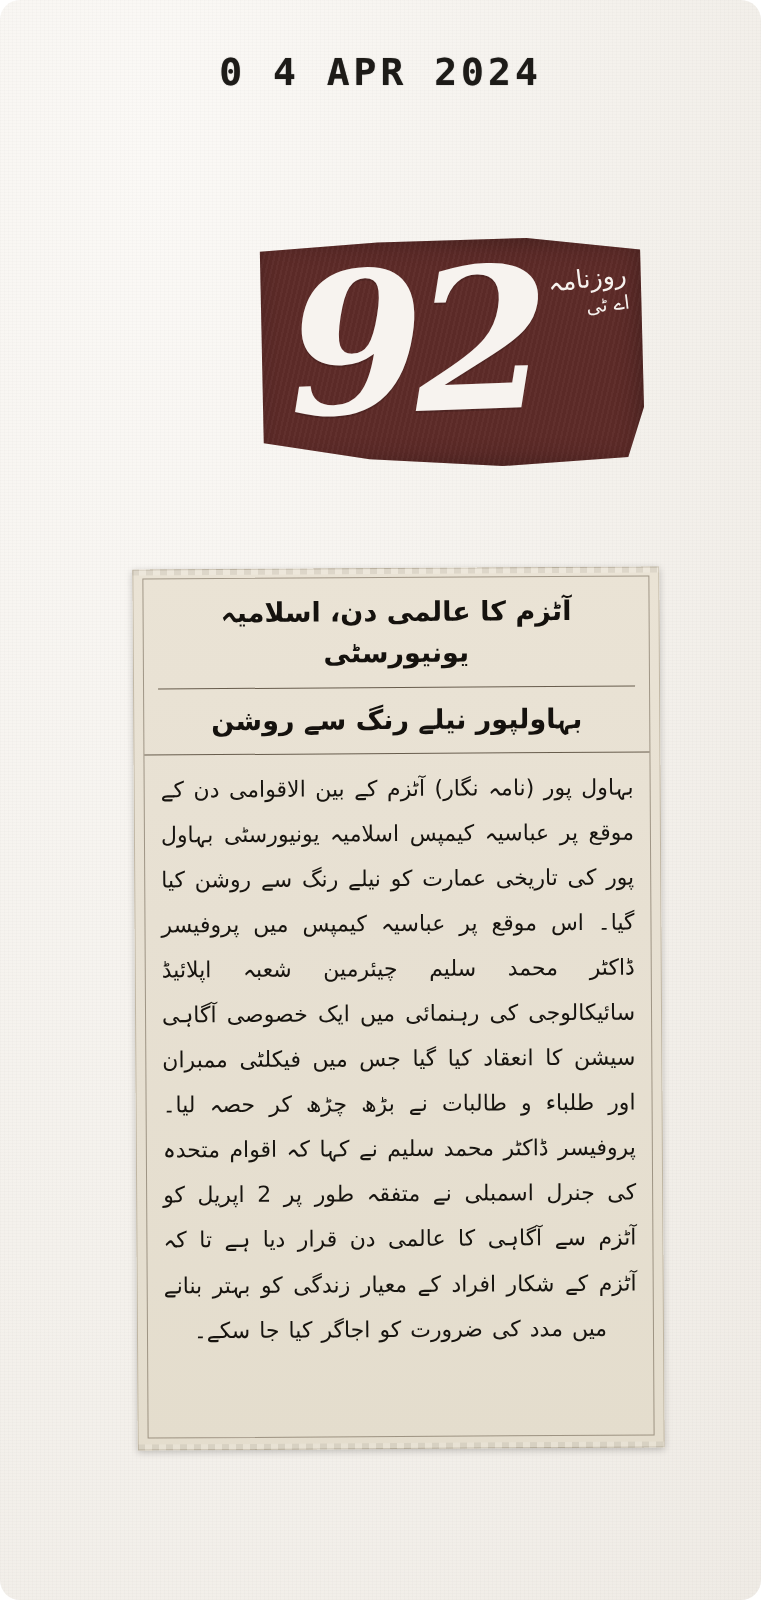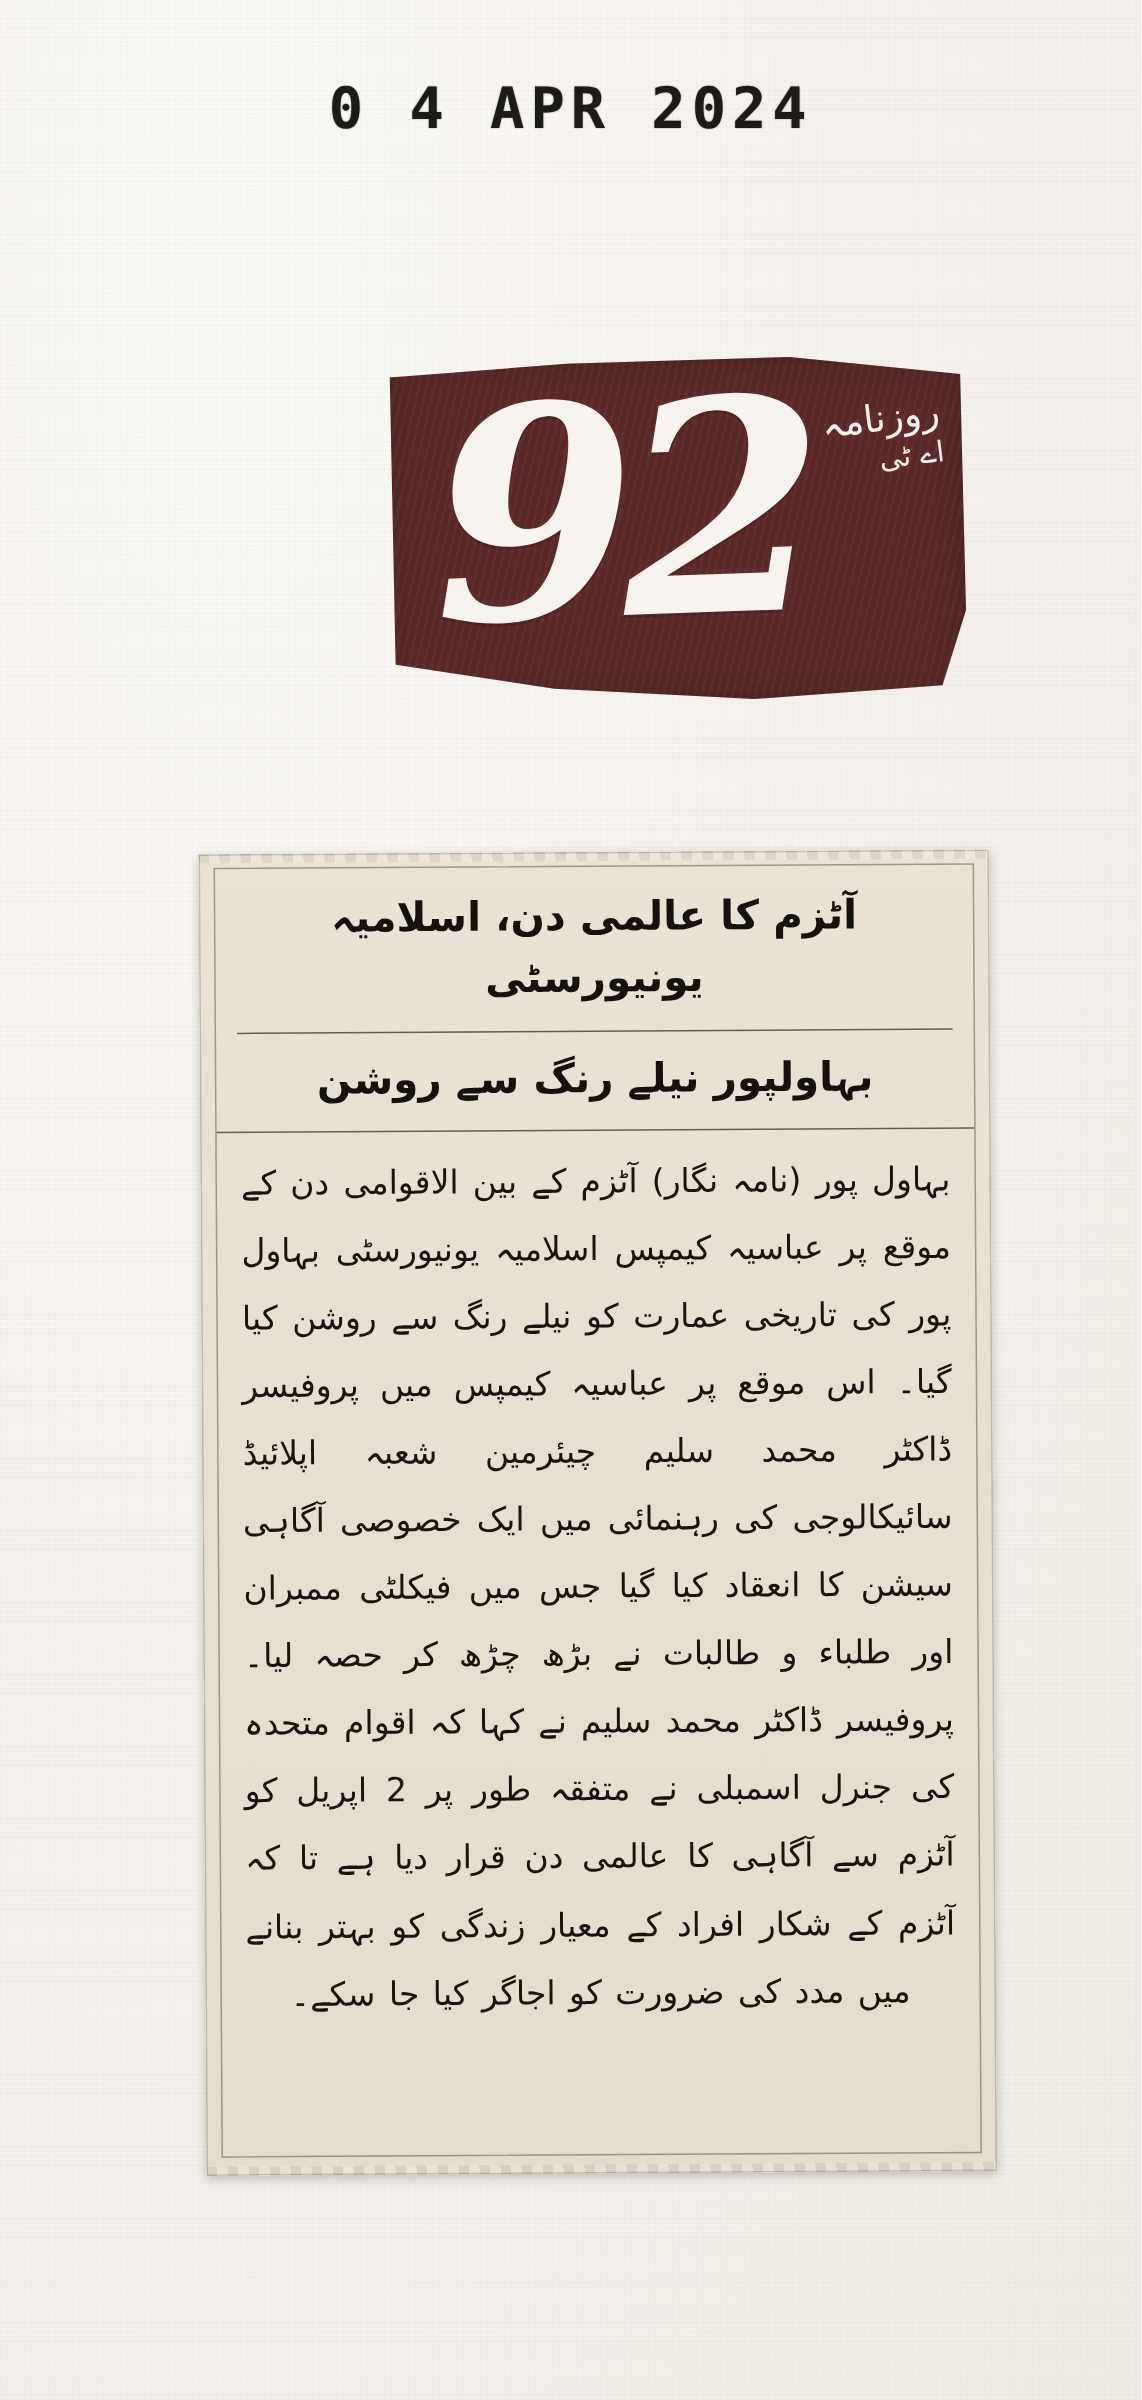--- a/index.html
+++ b/index.html
@@ -11,20 +11,21 @@
     font-family: "Liberation Sans", sans-serif;
   }
   .page {
     position: relative;
     width: 761px;
     height: 1600px;
     margin: 0 auto;
     background:
       radial-gradient(ellipse at 20% 10%, #fbf9f6 0%, #f4f1ec 55%, #efebe5 100%);
     overflow: hidden;
+    border-radius: 20px;
   }
   
   .paper-grain {
     position: absolute;
     inset: 0;
     background-image:
       repeating-linear-gradient(0deg, rgba(0,0,0,0.012) 0px, rgba(0,0,0,0.012) 1px, rgba(255,255,255,0) 1px, rgba(255,255,255,0) 3px),
       repeating-linear-gradient(90deg, rgba(0,0,0,0.010) 0px, rgba(0,0,0,0.010) 1px, rgba(255,255,255,0) 1px, rgba(255,255,255,0) 4px);
     pointer-events: none;
   }

